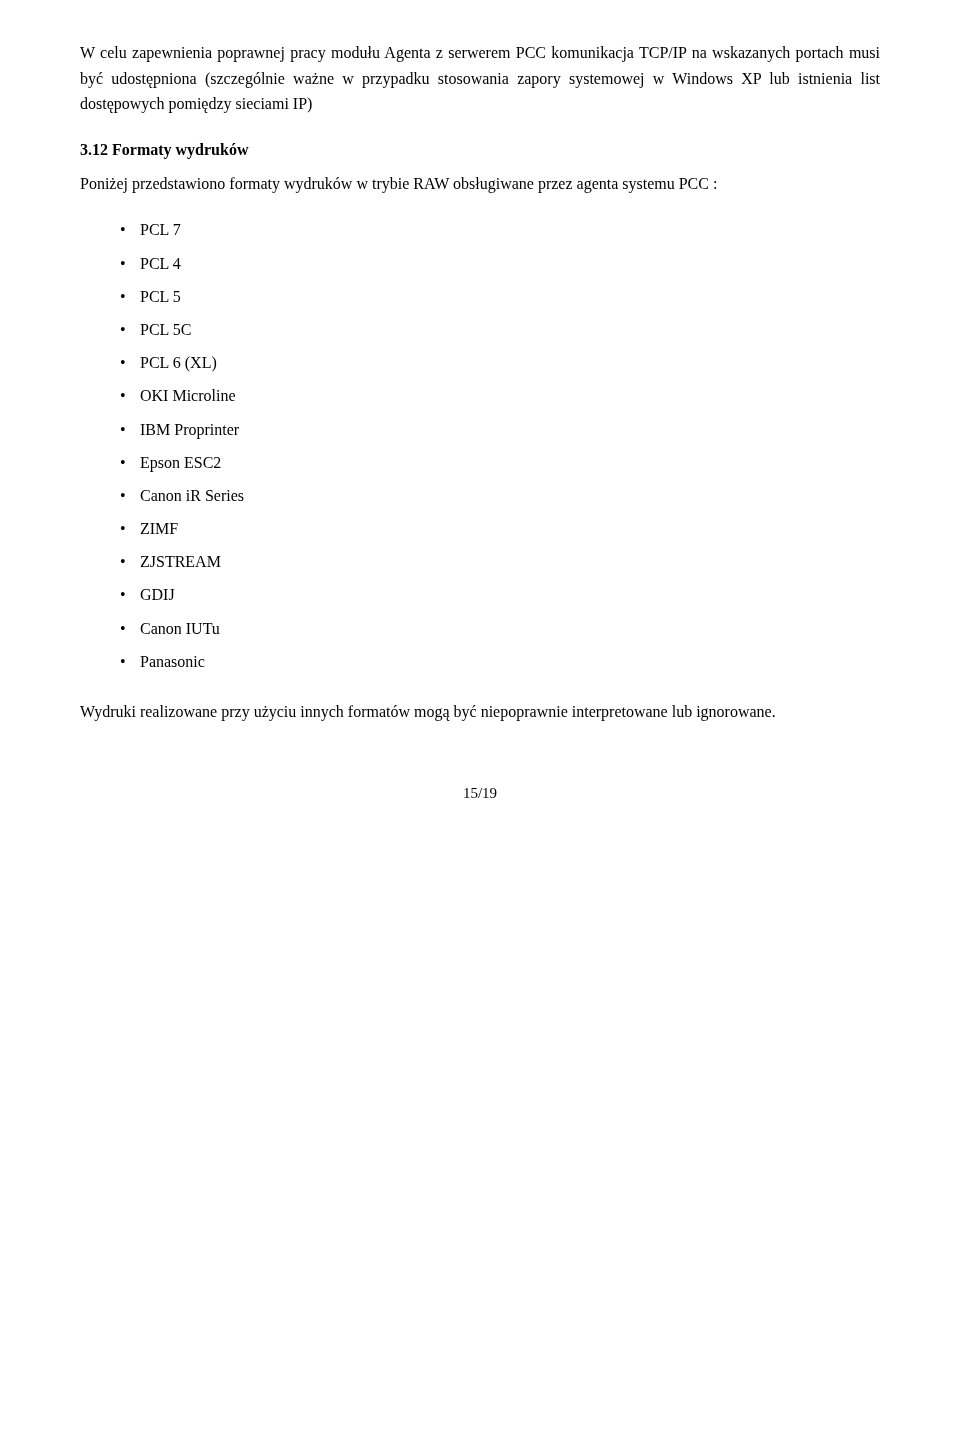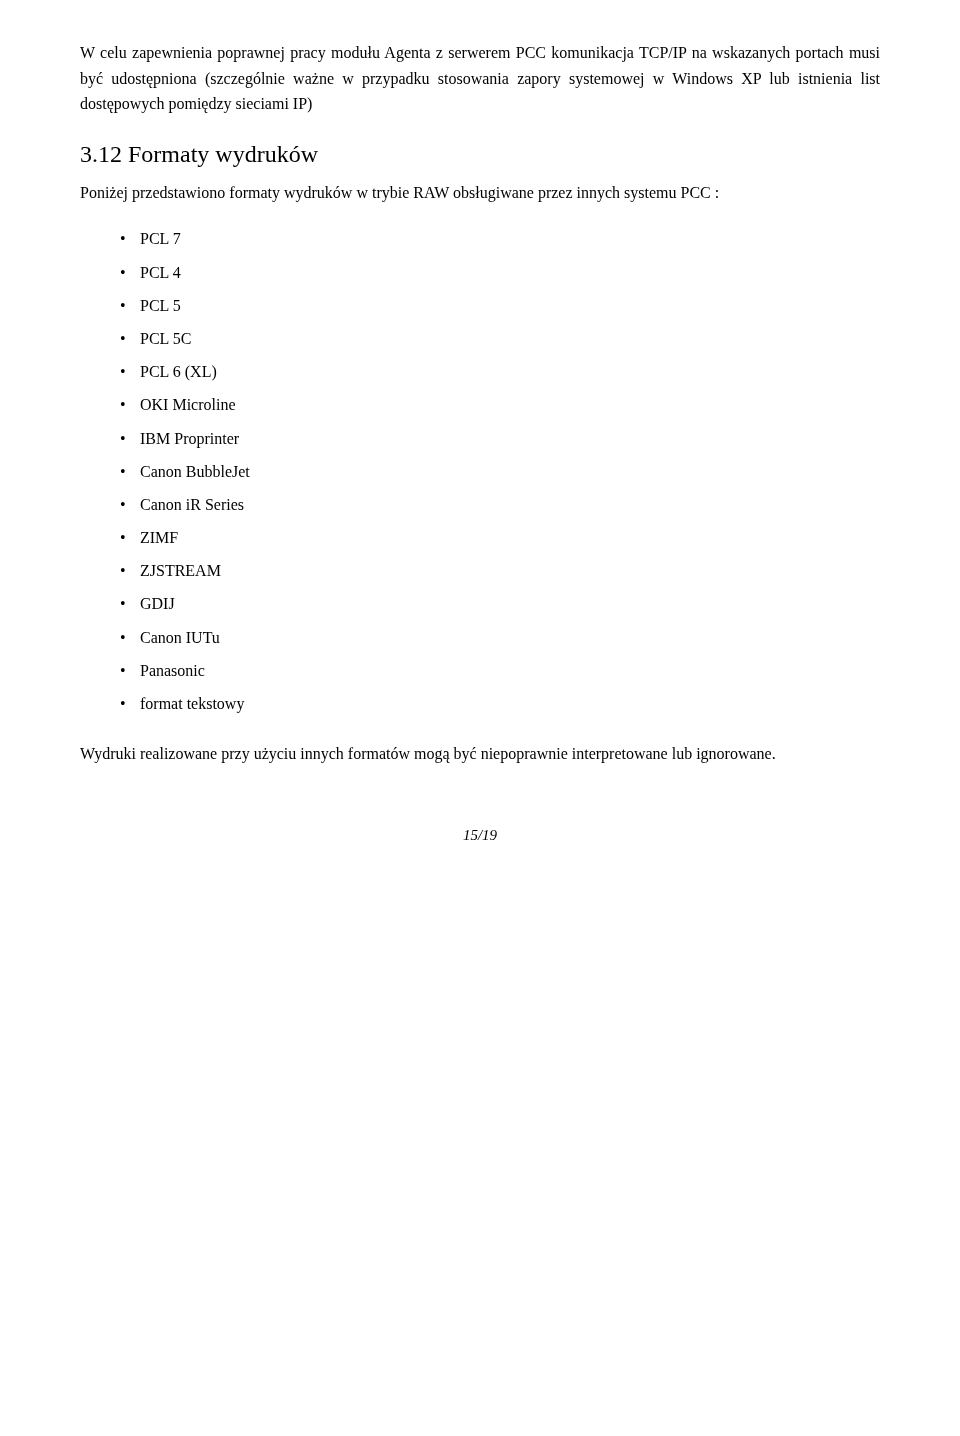--- a/index.html
+++ b/index.html
@@ -18,22 +18,22 @@
       padding: 40px 80px 60px 80px;
     }
 
     .intro-paragraph {
       margin-bottom: 24px;
       line-height: 1.6;
       text-align: justify;
     }
 
     .section-heading {
-      font-size: 24px;
-      font-weight: normal;
+      font-size: 16px;
+      font-weight: bold;
       margin-bottom: 12px;
       margin-top: 8px;
     }
 
     .section-description {
       margin-bottom: 20px;
       line-height: 1.6;
       text-align: justify;
     }
 
@@ -61,45 +61,43 @@
     .closing-paragraph {
       line-height: 1.6;
       text-align: justify;
       margin-top: 8px;
     }
 
     .page-footer {
       text-align: center;
       margin-top: 60px;
       font-size: 15px;
-      font-style: italic;
     }
   </style>
 </head>
 <body>
 
 <p class="intro-paragraph">W celu zapewnienia poprawnej pracy modułu Agenta z serwerem PCC komunikacja TCP/IP na wskazanych portach musi być udostępniona (szczególnie ważne w przypadku stosowania zapory systemowej w Windows XP lub istnienia list dostępowych pomiędzy sieciami IP)</p>
 
 <h2 class="section-heading">3.12 Formaty wydruków</h2>
 
-<p class="section-description">Poniżej przedstawiono formaty wydruków w trybie RAW obsługiwane przez innych systemu PCC :</p>
+<p class="section-description">Poniżej przedstawiono formaty wydruków w trybie RAW obsługiwane przez agenta systemu PCC :</p>
 
 <ul class="bullet-list">
 <li>PCL 7</li>
     <li>PCL 4</li>
     <li>PCL 5</li>
     <li>PCL 5C</li>
     <li>PCL 6 (XL)</li>
     <li>OKI Microline</li>
     <li>IBM Proprinter</li>
-    <li>Canon BubbleJet</li>
+    <li>Epson ESC2</li>
     <li>Canon iR Series</li>
     <li>ZIMF</li>
     <li>ZJSTREAM</li>
     <li>GDIJ</li>
     <li>Canon IUTu</li>
     <li>Panasonic</li>
-    <li>format tekstowy</li>
   </ul>
 
 <p class="closing-paragraph">Wydruki realizowane przy użyciu innych formatów mogą być niepoprawnie interpretowane lub ignorowane.</p>
 
 <div class="page-footer">15/19</div>
 
 </body></html>

